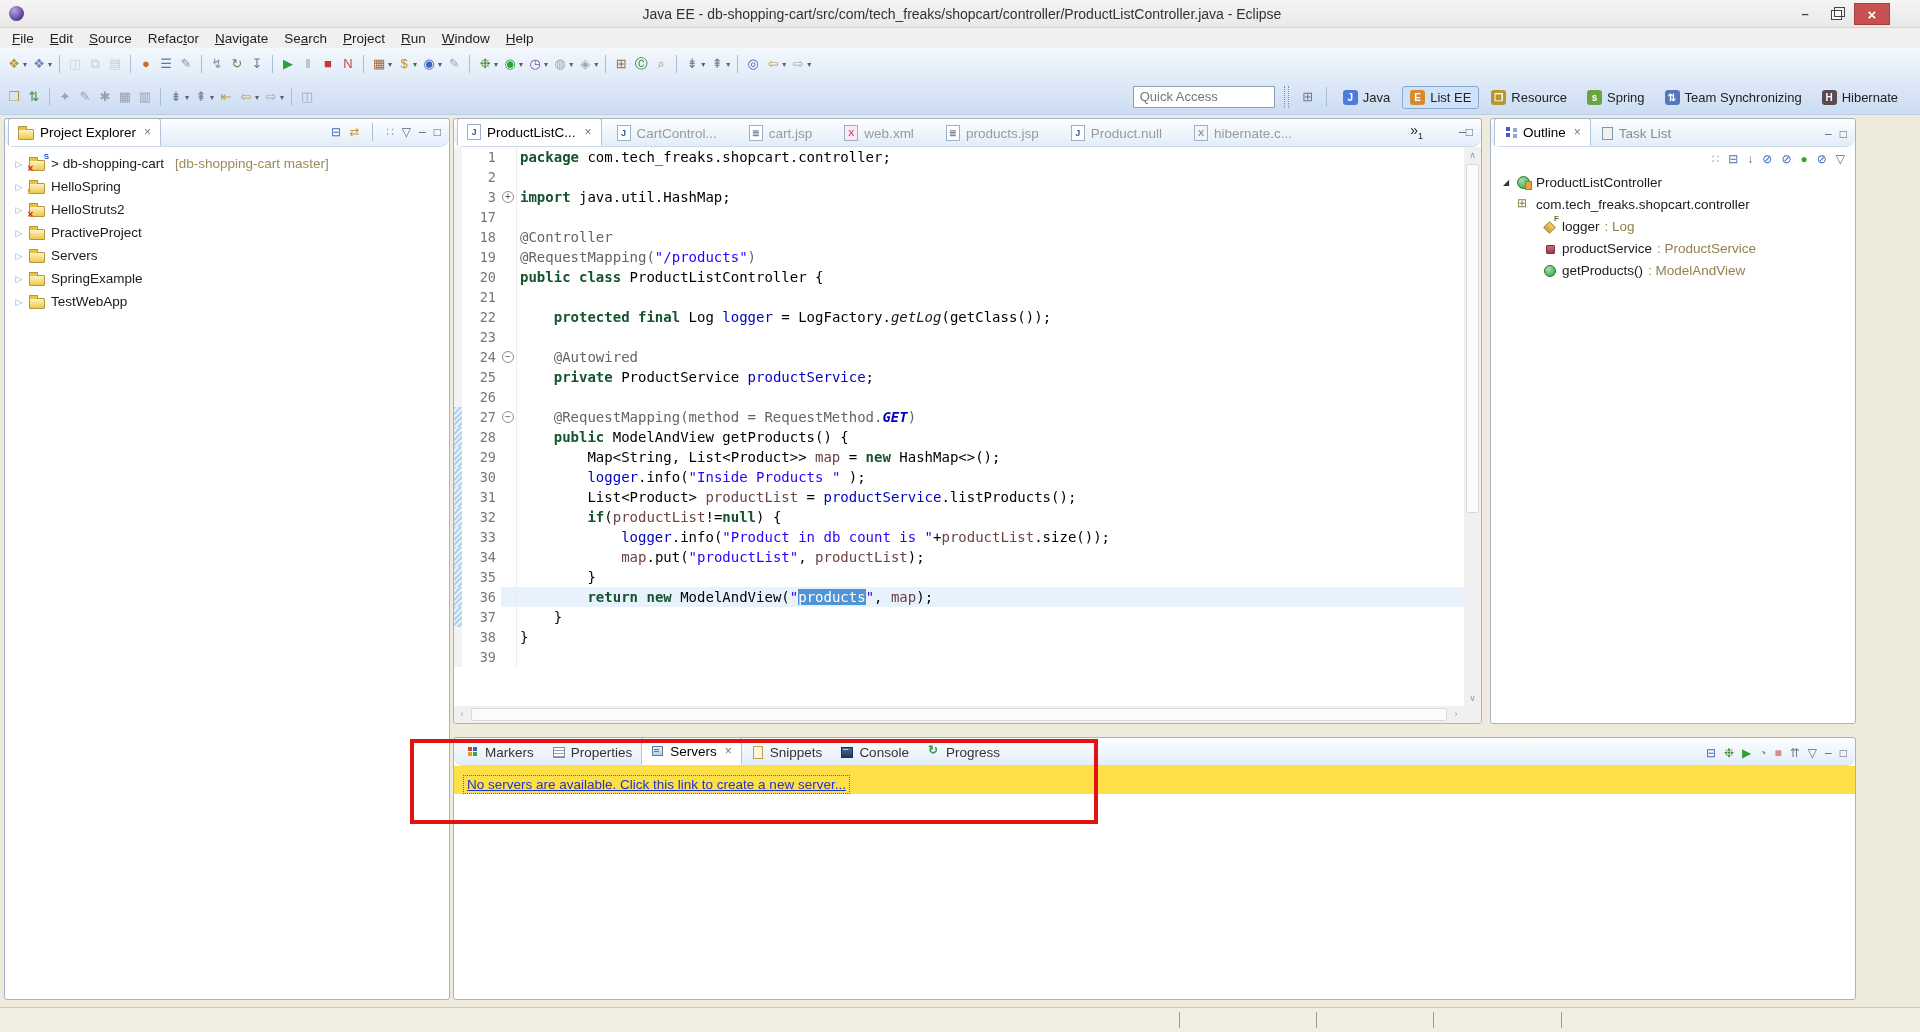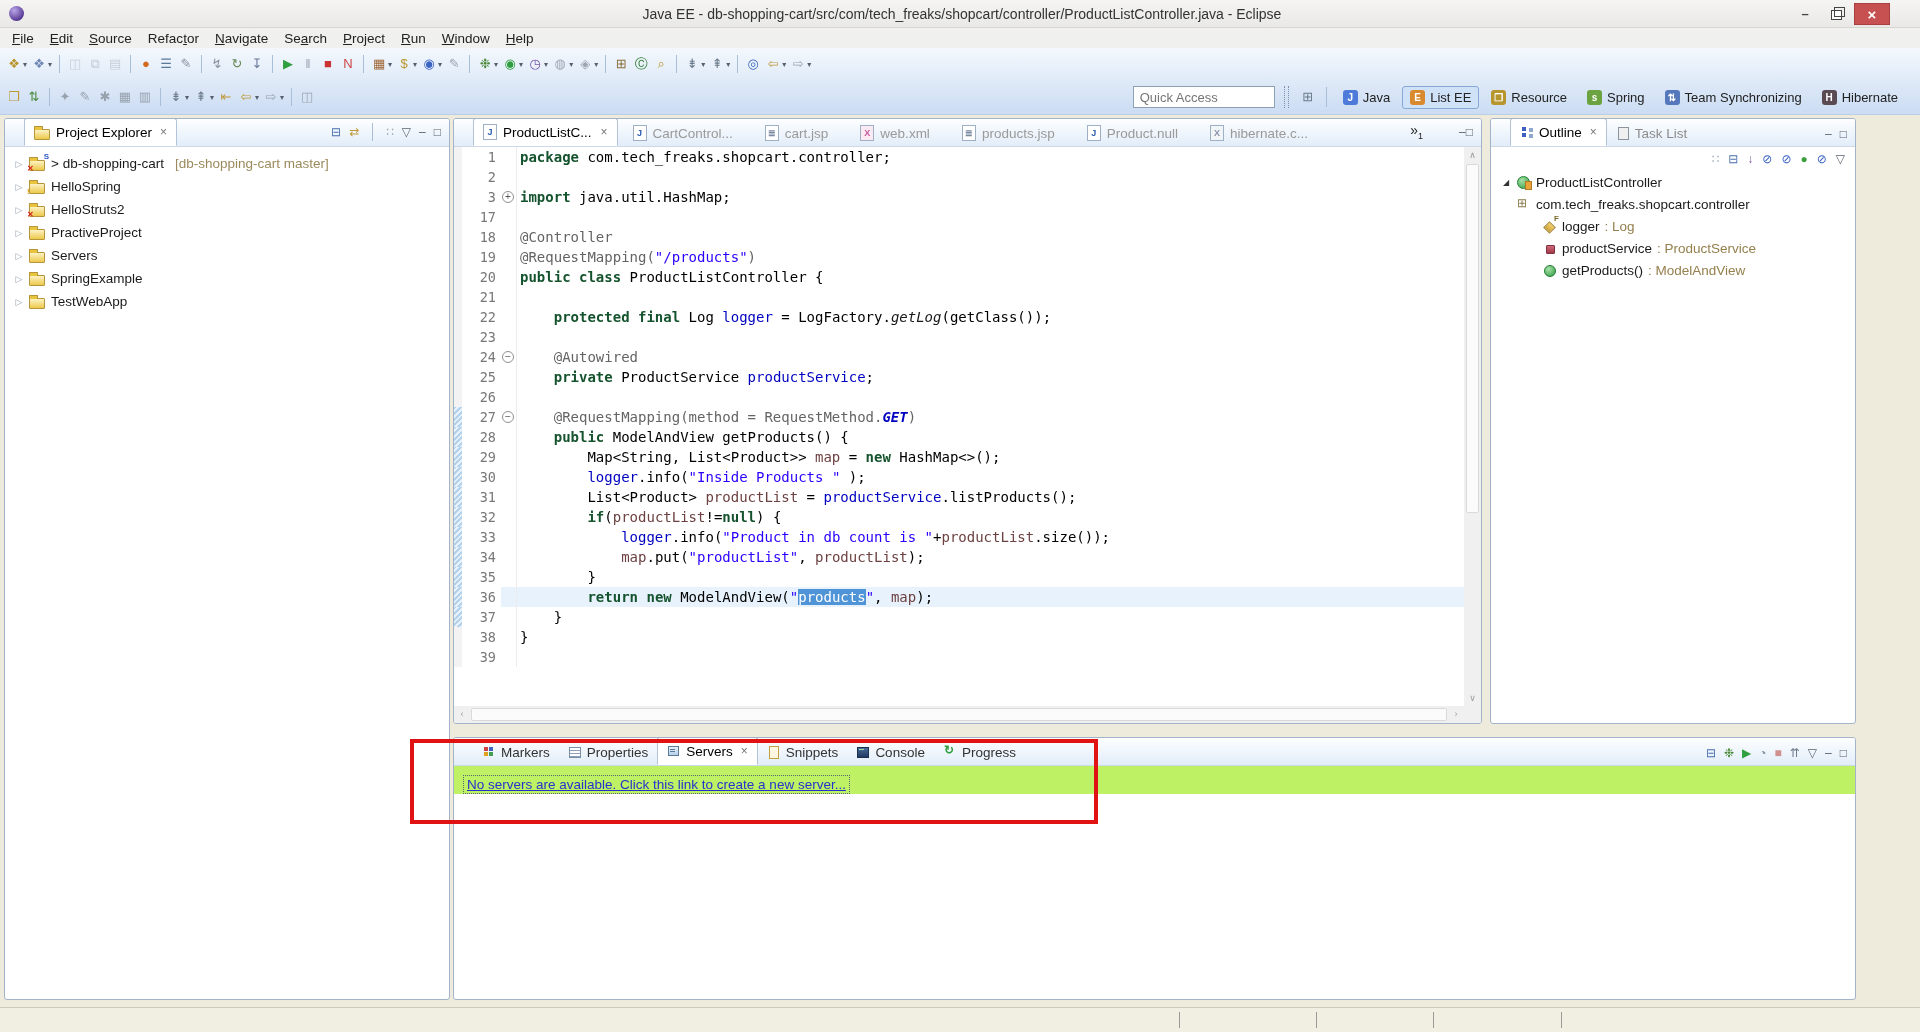--- a/index.html
+++ b/index.html
@@ -32,35 +32,35 @@
   .toolbars{position:absolute;top:48px;left:0;right:0;height:66px;
     background:linear-gradient(#f4f8fd,#cbdcf3);border-bottom:1px solid #b9cde6;}
   .trow{display:flex;align-items:center;height:30px;padding:1px 4px 0 4px;}
   .trow2{height:34px;justify-content:space-between;}
   .trowl{display:flex;align-items:center;}
   .tbtn{display:inline-flex;align-items:center;height:22px;padding:0 2px;border-radius:3px;}
   .tbtn .g{min-width:16px;text-align:center;font-size:13px;line-height:22px;}
   .tbtn .dd{font-size:8px;color:#55606e;margin-left:1px;}
   .tbtn.disabled{opacity:.38;}
   .tsep{width:1px;height:18px;background:#a9bed8;margin:0 5px;}
-  .trow2right{display:flex;align-items:center;padding-right:10px;}
+  .trow2right{display:flex;padding-right:10px;}
   .qa-input{width:128px;height:18px;border:1px solid #8fa0b5;background:#fff;color:#777;
     padding:1px 6px;font-size:13px;font-family:"Liberation Sans",sans-serif;}
   .dots{width:3px;height:22px;border-left:1px dotted #7a90ad;border-right:1px dotted #7a90ad;margin:0 9px;}
   .persp{display:flex;align-items:center;gap:4px;}
   .pers-item{display:flex;align-items:center;gap:5px;padding:3px 7px;border-radius:3px;color:#222;border:1px solid transparent;}
   .pers-item.sel{background:#cfe2f8;border:1px solid #84a9d6;}
   .pers-icon{width:15px;height:15px;border-radius:3px;color:#fff;font-size:10px;font-weight:bold;
     display:flex;align-items:center;justify-content:center;}
   .pers-sep{width:1px;height:20px;background:#a9bed8;margin:0 4px;}
 
   
   .panel{position:absolute;background:#fff;border:1px solid #a3b3c9;border-radius:3px;overflow:hidden;}
   .phead{height:27px;background:linear-gradient(#fdfeff,#e2edf9);border-bottom:1px solid #cdd9e8;
-    display:flex;align-items:flex-end;padding-left:19px;}
+    display:flex;align-items:flex-end;padding-left:3px;border-radius:9px;}
   .vtab{display:inline-flex;align-items:center;gap:5px;padding:0 9px;height:26px;color:#333;font-size:13.5px;white-space:nowrap;}
   .vtab.active{background:#fff;border:1px solid #b3c3d8;border-bottom:1px solid #fff;
     border-radius:3px 3px 0 0;color:#000;}
   .vtab.dim{color:#8c8c8c;}
   .tabx{color:#777;font-size:12px;margin-left:3px;}
   .tabx::before{content:"×";}
   .phead-icons{margin-left:auto;display:flex;align-items:center;gap:8px;padding:0 8px 5px 0;}
   .hic{font-size:12px;line-height:14px;}
 
   .pe-panel{left:4px;top:118px;width:444px;height:880px;}
@@ -141,21 +141,21 @@
   .oi-field-protected::before{content:"";position:absolute;left:3px;top:4px;width:7px;height:7px;
     background:linear-gradient(#f4d06a,#caa23a);border:1px solid #a08030;transform:rotate(45deg);}
   .oi-field-protected::after{content:"F";position:absolute;right:-2px;top:-5px;font-size:8px;color:#7a6a2a;font-weight:bold;}
   .oi-field-private::before{content:"";position:absolute;left:4px;top:4px;width:7px;height:7px;
     background:linear-gradient(#d06a7a,#a03a4a);border:1px solid #803040;border-radius:1px;}
   .oi-method-public::before{content:"";position:absolute;left:2px;top:2px;width:10px;height:10px;border-radius:50%;
     background:radial-gradient(circle at 35% 30%,#a8e0a8,#2f9e44);border:1px solid #1e7a30;}
   .otype{color:#95804e;}
 
   
-  .bcontent{padding:9px 12px 0 9px;background:#bef264;}
+  .bcontent{padding:9px 12px 0 9px;background:#fde047;}
   .srv-link{color:#2233cc;text-decoration:underline;border:1px dotted #55667a;padding:1px 3px;display:inline-block;font-size:13.5px;}
   .bi{width:14px;height:14px;position:relative;display:inline-block;flex:0 0 14px;}
   .bi-markers::before{content:"";position:absolute;left:2px;top:2px;width:4px;height:4px;background:#d04040;
     box-shadow:5px 0 0 #4060c0,0 5px 0 #e0a020,5px 5px 0 #40a050;}
   .bi-properties::before{content:"";position:absolute;left:1px;top:2px;width:10px;height:9px;
     background:repeating-linear-gradient(#fff 0 2px,#8ca0b8 2px 3px);border:1px solid #7a8ea6;}
   .bi-servers::before{content:"";position:absolute;left:1px;top:2px;width:9px;height:8px;border:1px solid #5a7a9a;
     background:linear-gradient(#e8f0f8,#b8d0e8);}
   .bi-servers::after{content:"";position:absolute;left:3px;top:5px;width:5px;height:1px;background:#5a7a9a;box-shadow:0 2px 0 #5a7a9a;}
   .bi-snippets::before{content:"";position:absolute;left:2px;top:1px;width:8px;height:11px;background:#fdf6e0;border:1px solid #c0a040;}

